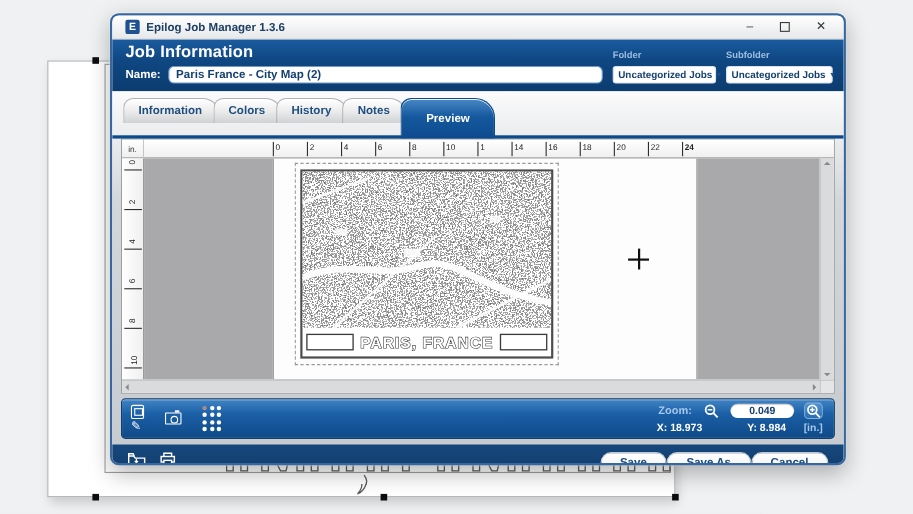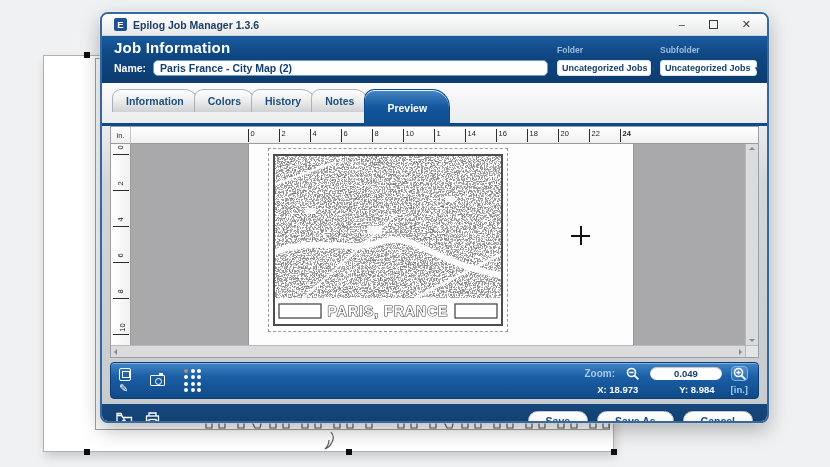--- a/index.html
+++ b/index.html
@@ -118,35 +118,35 @@
   .pencil-icon{color:#fff;font-size:11px;line-height:11px;transform:rotate(0deg);}
   .camera-icon{width:15px;height:11px;border:1.3px solid #fff;border-radius:1px;position:relative;}
   .camera-icon::before{content:"";position:absolute;left:4px;top:1.5px;width:5px;height:5px;border:1.2px solid #fff;border-radius:50%;}
   .camera-icon::after{content:"";position:absolute;right:1px;top:-3px;width:4px;height:2px;background:#fff;}
   .dotgrid{display:grid;grid-template-columns:repeat(3,4px);grid-auto-rows:4px;gap:2.5px;}
   .dot{width:4px;height:4px;border-radius:50%;background:#fff;}
   .dot.first{background:#a98b8b;}
   .sb-right{margin-left:auto;display:flex;flex-direction:column;justify-content:center;gap:3px;padding-right:2px;}
   .sb-row{display:flex;align-items:center;justify-content:flex-end;gap:9px;}
   .zoom-label{font-size:10px;font-weight:bold;color:#a6c8ec;}
-  .zoom-pill{width:72px;height:13px;border-radius:7px;background:#fff;display:flex;align-items:center;
+  .zoom-pill{width:58px;height:13px;border-radius:7px;background:#fff;display:flex;align-items:center;
              justify-content:center;font-size:9.5px;font-weight:bold;color:#14406f;box-shadow:inset 0 1px 1px rgba(0,0,0,.25);}
   .zbtn{width:17px;height:15px;display:flex;align-items:center;justify-content:center;border-radius:4px;}
   .zbtn.boxed{background:linear-gradient(#4f92d0,#2a6cb0);border:1px solid #7fb0dd;}
   .coord{font-size:9.5px;font-weight:bold;color:#fff;margin-left:25px;}
   .unit{font-size:9.5px;font-weight:bold;color:#a6c8ec;text-align:right;}
 
   
   .footer{flex:0 0 auto;height:33px;margin-top:5px;background:linear-gradient(180deg,#16477d,#103a68);
           border-radius:0 0 6px 6px;margin-left:-8px;margin-right:-8px;display:flex;align-items:center;
           padding:0 14px;gap:12px;}
   .fbtn{height:19px;padding:0 17px;border-radius:10px;background:linear-gradient(#ffffff,#f0f1f3);
         border:1px solid #c2cad3;font-size:10.5px;font-weight:bold;color:#1c4a7e;display:flex;
         align-items:center;box-shadow:0 1px 2px rgba(0,0,0,.3);cursor:default;}
-  .fbtn-group{margin-left:auto;display:flex;gap:9px;}
+  .fbtn-group{margin-left:auto;display:flex;}
 </style>
 </head>
 <body>
 
 <div class="bg-page"></div>
 <div class="bg-inner-rect"></div>
 <svg class="bg-letterfeet" width="415" height="18" viewBox="0 0 415 18">
   <path fill="none" stroke="#5d5d5d" stroke-width="1.2" d="M1,1 v8 h6 v-8 M14,1 v8 h6 v-8
        M33,1 v8 h6 v-8 M46,1 l4,8 h5 l2,-8
        M65,1 v8 h6 v-8 M78,1 v8 h6 v-8

